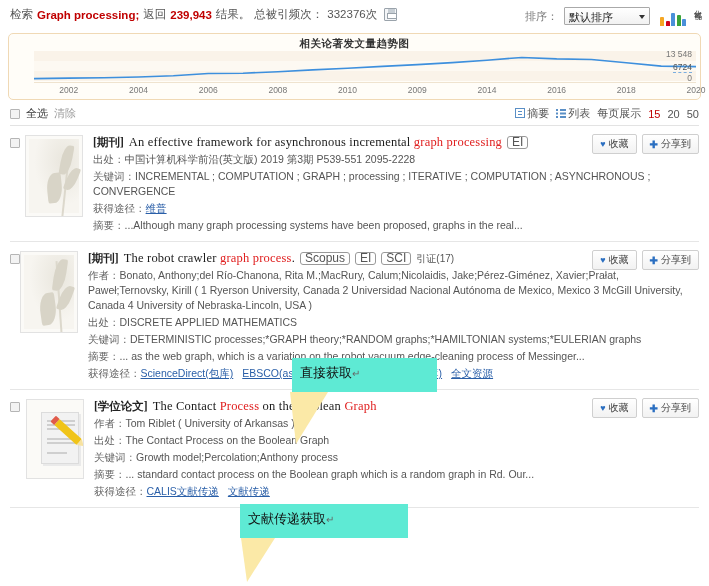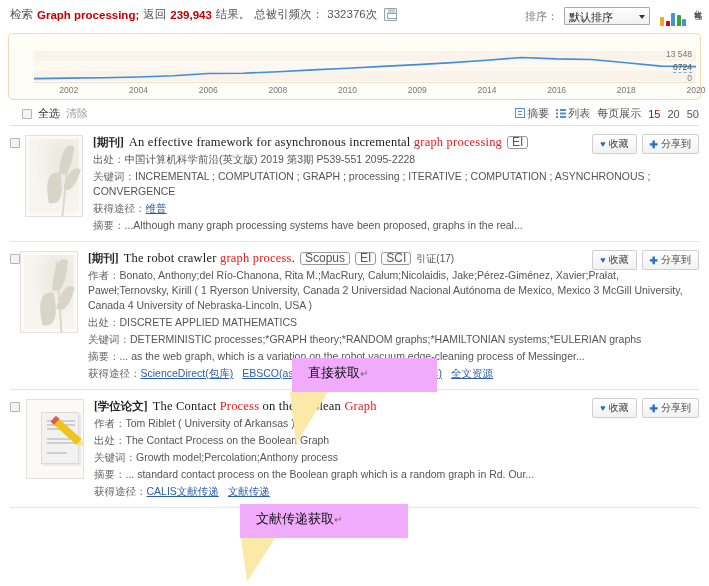--- a/index.html
+++ b/index.html
@@ -53,21 +53,21 @@
   .y-bot { top:23px; }
   .chart-svg { position:absolute; left:0; top:0; width:100%; height:100%; z-index:3;}
   .xaxis { position:absolute; left:25px; right:4px; top:48px; height:14px; border-top:1px solid #efe3cf; }
   .xaxis span { position:absolute; font-size:8.5px; color:#777; transform:translateX(-50%); top:2px; }
 
   
   .listbar { margin:6px 10px 0 10px; height:20px; position:relative; border-bottom:1px solid #e3e3e3;
      padding-bottom:4px; }
   .cb { display:inline-block; width:10px; height:10px; border:1px solid #b5b5b5; background:#f3f3f3;
      vertical-align:-1px; border-radius:1px; }
-  .listbar .left { position:absolute; left:12px; top:0; display:flex; align-items:center; gap:6px; font-size:11px;}
+  .listbar .left { position:absolute; left:0; top:0; display:flex; align-items:center; gap:6px; font-size:11px;}
   .listbar .left .selall { color:#333; }
   .listbar .left .clear { color:#999; }
   .listbar .right { position:absolute; right:0; top:0; display:flex; align-items:center; gap:7px; font-size:11px; color:#555;margin-left:24px;}
   .ic-abs, .ic-list { display:inline-block; width:10px; height:10px; border:1px solid #5a8fc6;
      margin-right:2px; vertical-align:-1px; position:relative; }
   .ic-abs:after { content:""; position:absolute; left:2px; top:2px; right:2px; height:1px;
      background:#5a8fc6; box-shadow:0 3px 0 #5a8fc6; }
   .ic-list { border:none; }
   .ic-list:before { content:""; position:absolute; left:0; top:1px; width:2px; height:2px; background:#5a8fc6;
      box-shadow:0 3.5px 0 #5a8fc6, 0 7px 0 #5a8fc6; }
@@ -98,22 +98,22 @@
   .meta .k { color:#666; }
   .links a { color:#2a5fa8; text-decoration:underline; margin-right:9px; font-size:10.5px; }
 
   .acts { position:absolute; right:0; top:8px; display:flex; gap:5px; }
   .btn { border:1px solid #cfcfcf; background:linear-gradient(#ffffff,#f2f2f2); border-radius:2px;
      font-size:10px; color:#444; padding:2px 7px; display:flex; align-items:center; gap:3px; }
   .btn .hrt { color:#2b6fc1; font-size:9px; }
   .btn .pls { color:#2b6fc1; font-weight:bold; font-size:10px; }
 
   
-  .callout { position:absolute; background:#f0abfc; color:#111; font-size:13px;
-     font-family:"Liberation Serif", serif; padding:6px 16px; z-index:20; white-space:nowrap; }
+  .callout { position:absolute; background:#5eead4; color:#111; font-size:13px;
+     font-family:"Liberation Serif", serif; padding:6px 8px; z-index:20; white-space:nowrap; }
   .callout .ret { font-size:10px; color:#666; }
   .callout .tail { position:absolute; width:0; height:0; }
 
   
   .leafart { position:absolute; inset:3px; background:
       radial-gradient(ellipse at 70% 30%, #e9e6dd 0%, #f7f5f0 60%),
       linear-gradient(#fbfaf6,#f6f4ee); }
   .leafart .st { position:absolute; background:#dcd8cc; }
   .leafart .lf { position:absolute; background:#d8d4c7; border-radius:60% 10% 60% 10%; }
   .docart { position:absolute; inset:8px; }
@@ -152,20 +152,21 @@
       <i style="height:5px;background:#d0021b;"></i>
       <i style="height:13px;background:#4a90d9;"></i>
       <i style="height:11px;background:#3aa33a;"></i>
       <i style="height:7px;background:#4a90d9;"></i>
     </div>
     <div class="vis-text">可视化</div>
   </div>
 </div>
 
 <div class="chartpanel">
+  <div class="chart-title">相关论著发文量趋势图</div>
   <div class="chart-body">
     <div class="band b1"></div>
     <div class="band b2"></div>
     <div class="band b3"></div>
     <svg class="chart-svg" viewBox="0 0 660 30" preserveAspectRatio="none">
       <polyline id="trendline" fill="none" stroke="#3d8fdd" stroke-width="1.6" vector-effect="non-scaling-stroke" points="0.0,27.6 34.7,27.1 69.5,26.7 104.2,26.0 138.9,24.7 173.7,22.5 208.4,22.2 243.2,20.7 277.9,18.9 312.6,17.2 347.4,15.4 382.1,13.6 416.8,11.6 451.6,9.2 486.3,6.5 521.1,7.9 555.8,8.5 590.5,11.8 625.3,15.1 660.0,15.6"></polyline>
     </svg>
     <span class="ylab y-top">13 548</span>
     <span class="ylab y-mid">6724</span>
     <span class="ylab y-bot">0</span>

